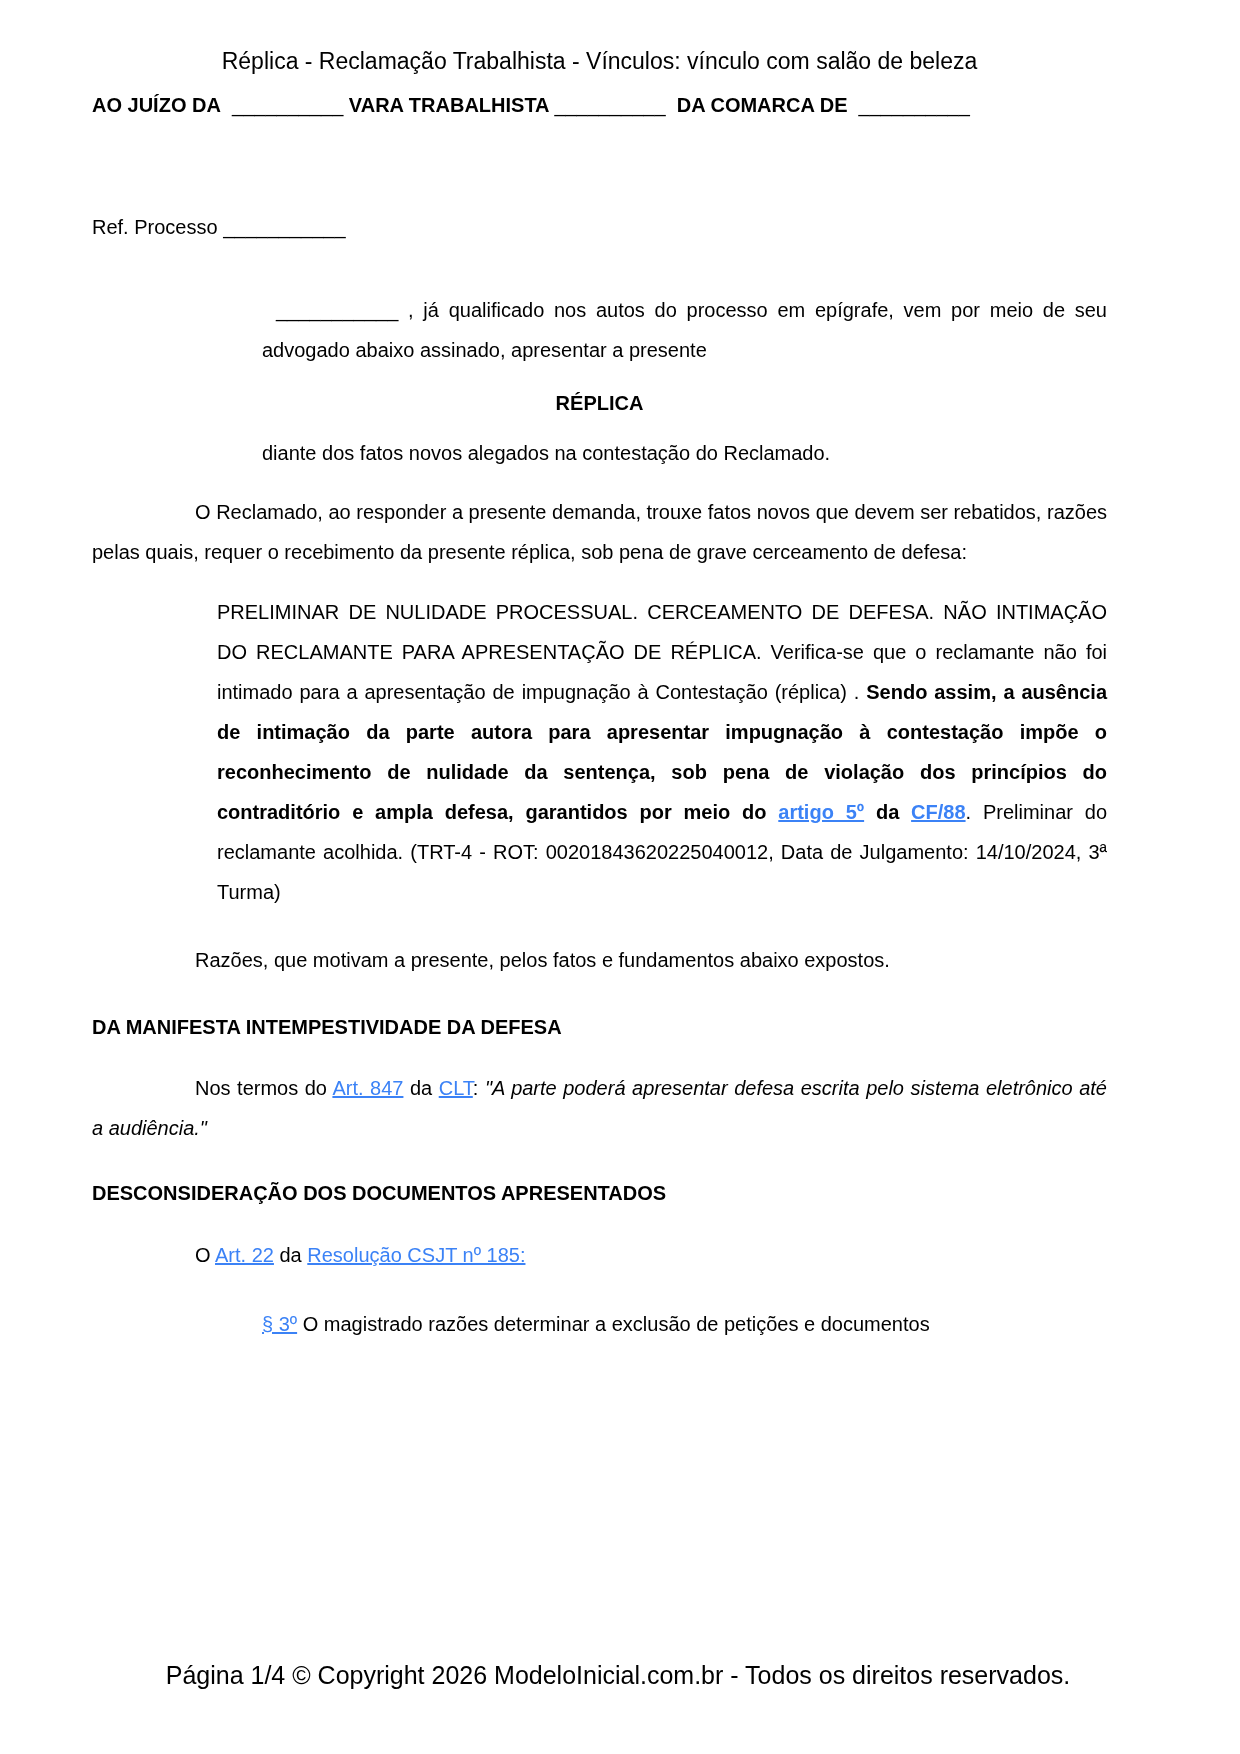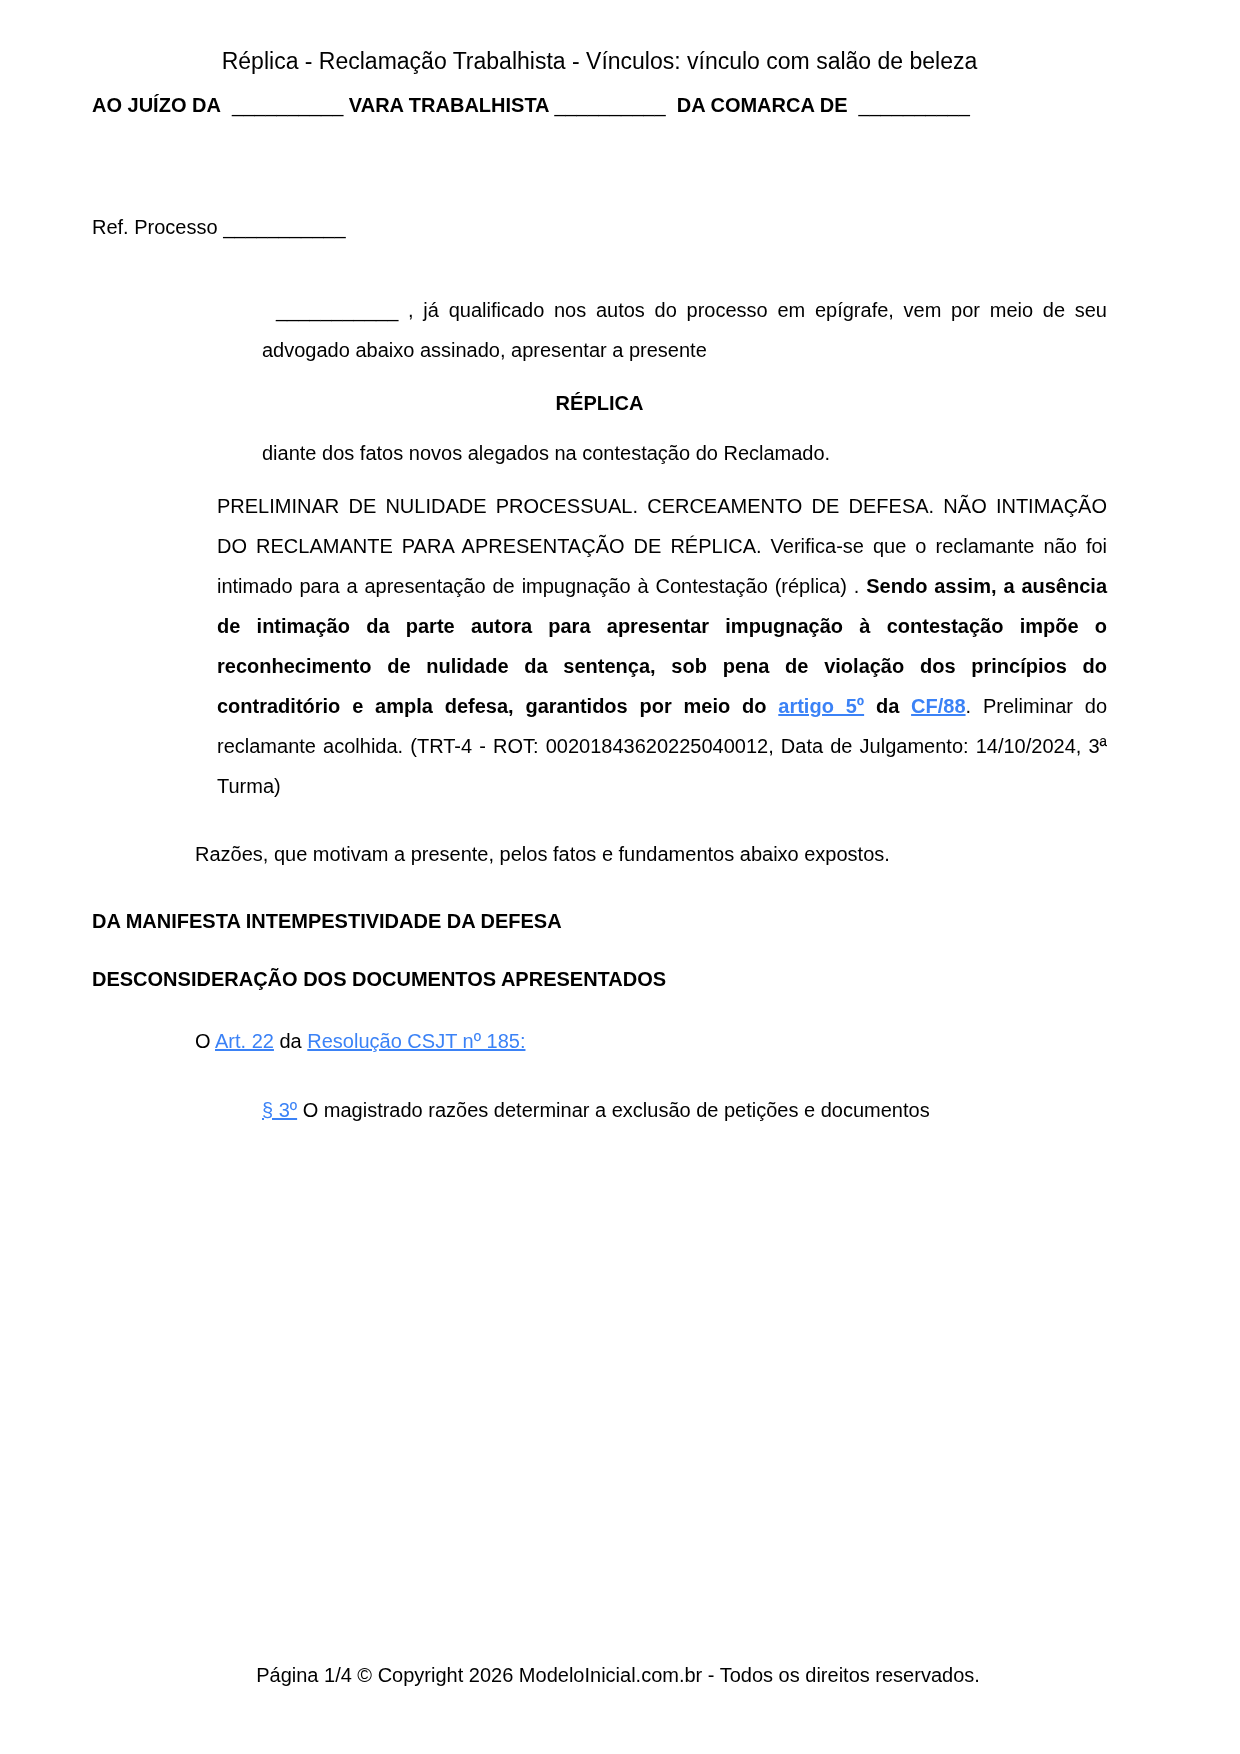--- a/index.html
+++ b/index.html
@@ -106,21 +106,21 @@
   .spacer-gap {
     display: inline-block;
     width: 92px;
   }
   .footer {
     position: absolute;
     top: 1660px;
     left: 0;
     width: 1236px;
     text-align: center;
-    font-size: 20px;
+    font-size: 25px;
     line-height: 30px;
   }
 </style>
 </head>
 <body>
 
 <div class="page">
 
   <div class="doc-title">Réplica - Reclamação Trabalhista - Vínculos: vínculo com salão de beleza</div>
 
@@ -128,27 +128,29 @@
 
   <div class="ref-line"><span>Ref. Processo</span> <span class="blank">___________</span></div>
 
   <p class="intro-p"><span class="blank">___________</span><span> , já qualificado nos autos do processo em epígrafe, vem por meio de seu advogado abaixo assinado, apresentar a presente</span></p>
 
   <div class="replica-h">RÉPLICA</div>
 
   <p class="diante-p">diante dos fatos novos alegados na contestação do Reclamado.</p>
 
 
+  <p class="body-p p-cabimento">O Reclamado, ao responder a presente demanda, trouxe fatos novos que devem ser rebatidos, razões pelas quais, requer o recebimento da presente réplica, sob pena de grave cerceamento de defesa:</p>
 
   <div class="quote-block"><span>PRELIMINAR DE NULIDADE PROCESSUAL. CERCEAMENTO DE DEFESA. NÃO INTIMAÇÃO DO RECLAMANTE PARA APRESENTAÇÃO DE RÉPLICA. Verifica-se que o reclamante não foi intimado para a apresentação de impugnação à Contestação (réplica) . </span><span class="bold">Sendo assim, a ausência de intimação da parte autora para apresentar impugnação à contestação impõe o reconhecimento de nulidade da sentença, sob pena de violação dos princípios do contraditório e ampla defesa, garantidos por meio do </span><a class="doc-link bold">artigo 5º</a><span class="bold"> da </span><a class="doc-link bold">CF/88</a><span>. Preliminar do reclamante acolhida. (TRT-4 - ROT: 00201843620225040012, Data de Julgamento: 14/10/2024, 3ª Turma)</span></div>
 
   <p class="p-razoes">Razões, que motivam a presente, pelos fatos e fundamentos abaixo expostos.</p>
 
   <div class="sec-h h-intempestividade">DA MANIFESTA INTEMPESTIVIDADE DA DEFESA</div>
 
+  <p class="body-p p-nostermos"><span>Nos termos do </span><a class="doc-link">Art. 847</a><span> da </span><a class="doc-link">CLT</a><span>: </span><span class="italic">"A parte poderá apresentar defesa escrita pelo sistema eletrônico até a audiência."</span></p>
 
 
   <div class="sec-h h-desconsideracao">DESCONSIDERAÇÃO DOS DOCUMENTOS APRESENTADOS</div>
 
   <p class="p-art22"><span>O </span><a class="doc-link">Art. 22</a><span> da </span><a class="doc-link">Resolução CSJT nº 185:</a></p>
 
   <div class="quote-par3"><a class="doc-link">§ 3º</a><span> O magistrado razões determinar a exclusão de petições e documentos</span></div>
 
   <div class="footer">Página 1/4 © Copyright 2026 ModeloInicial.com.br - Todos os direitos reservados.</div>
 

